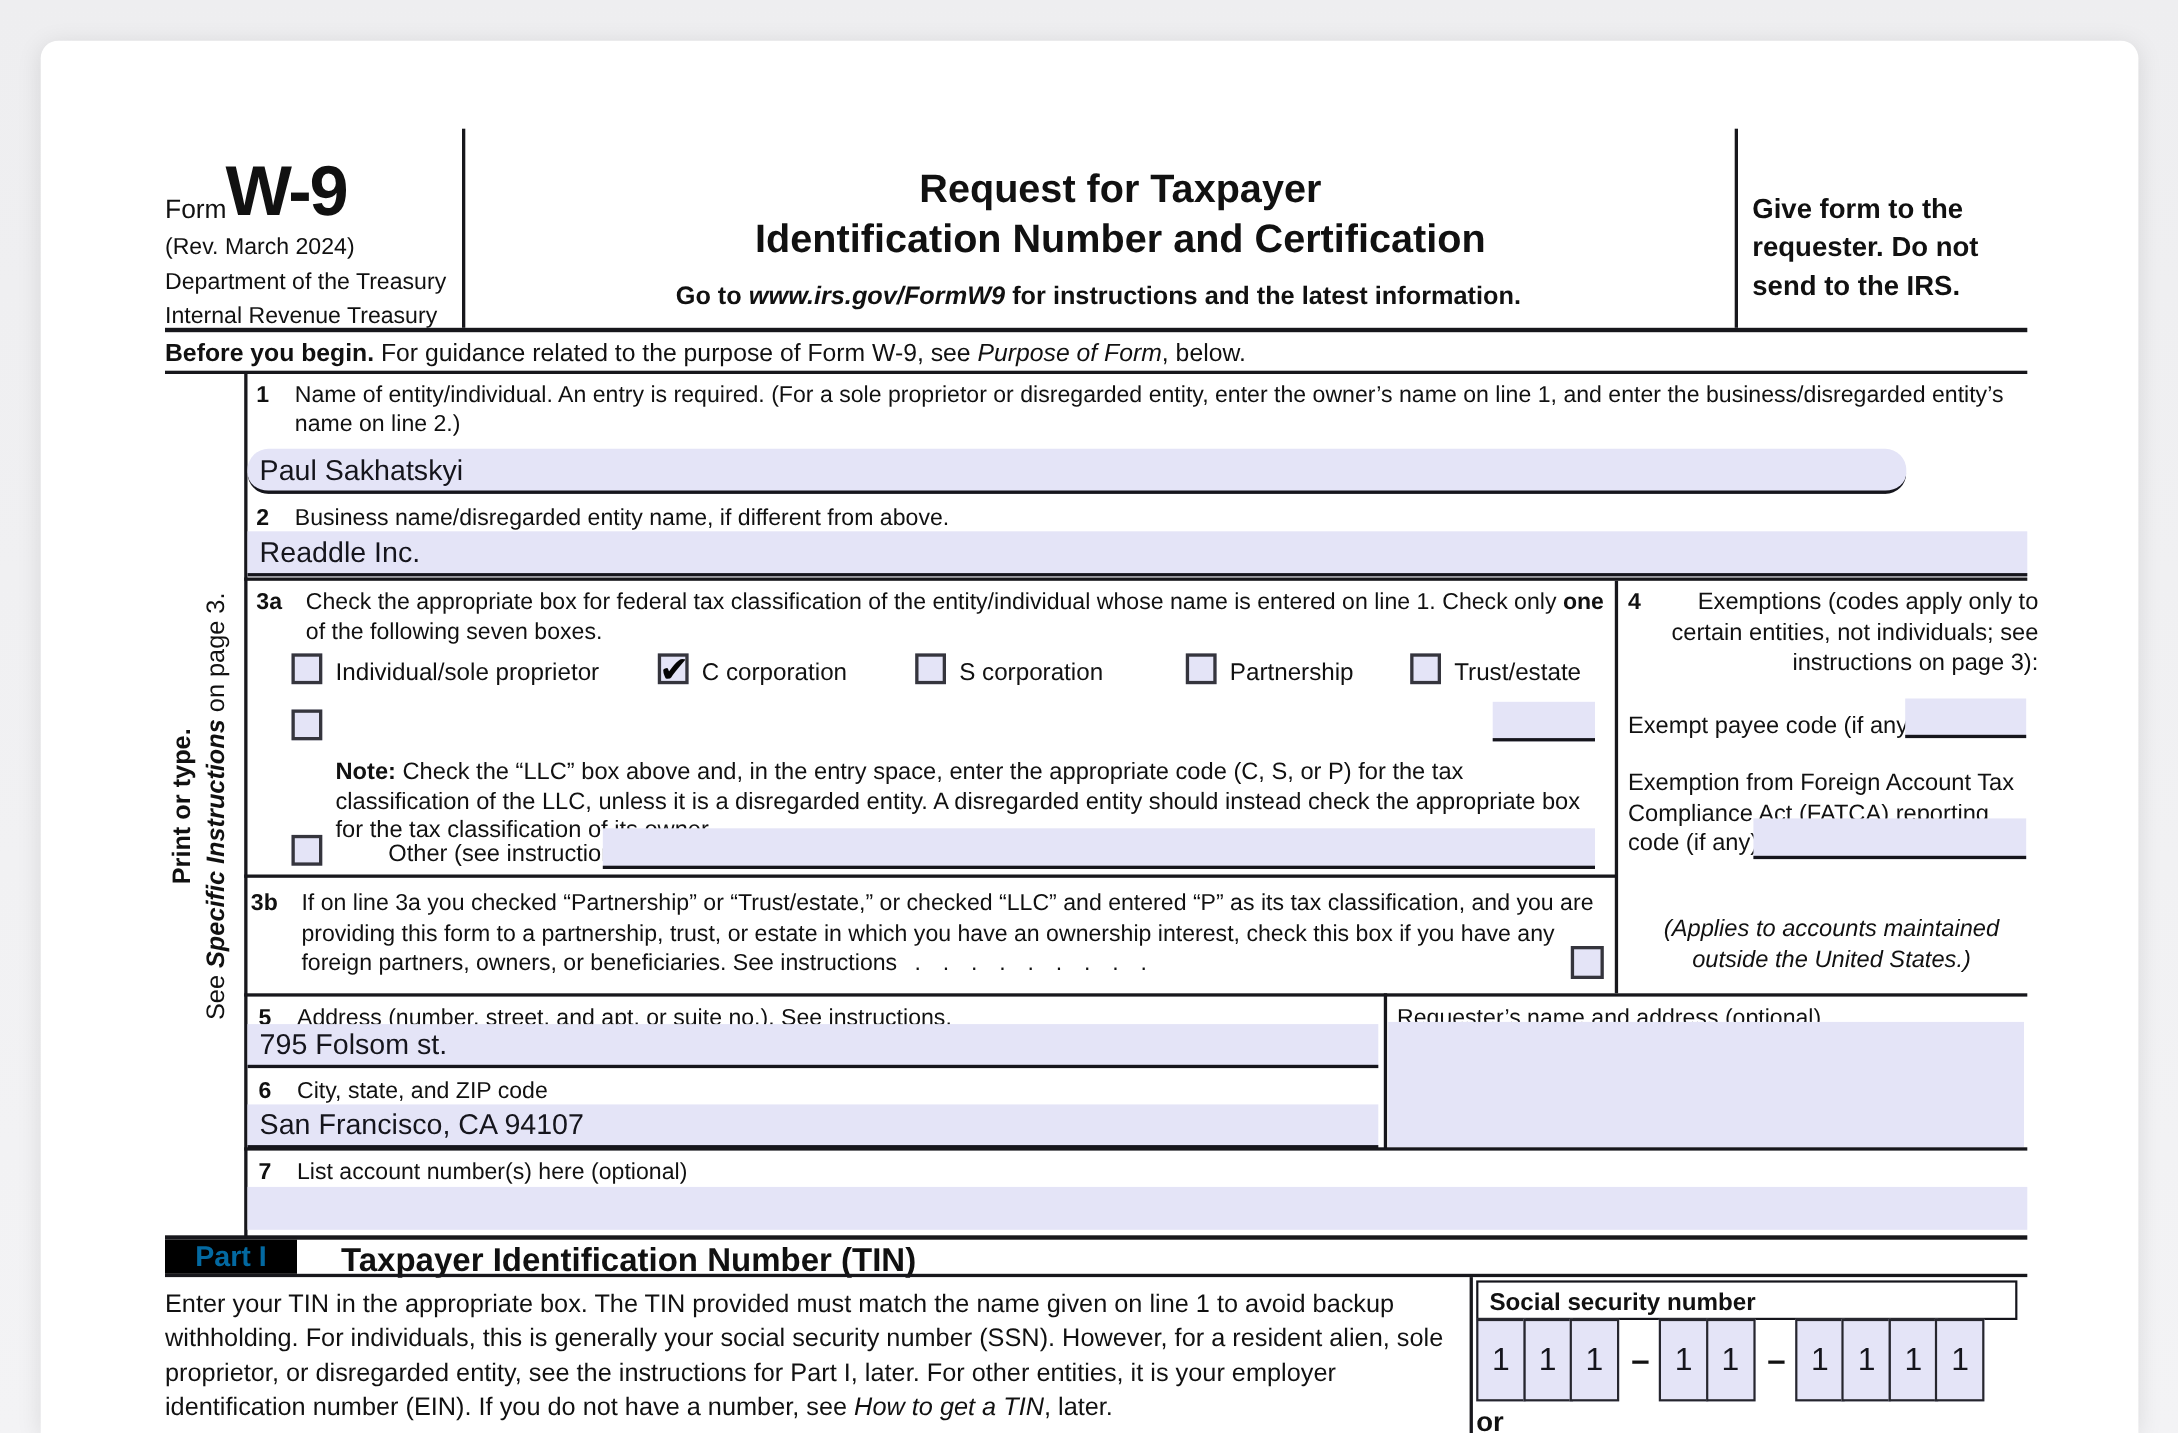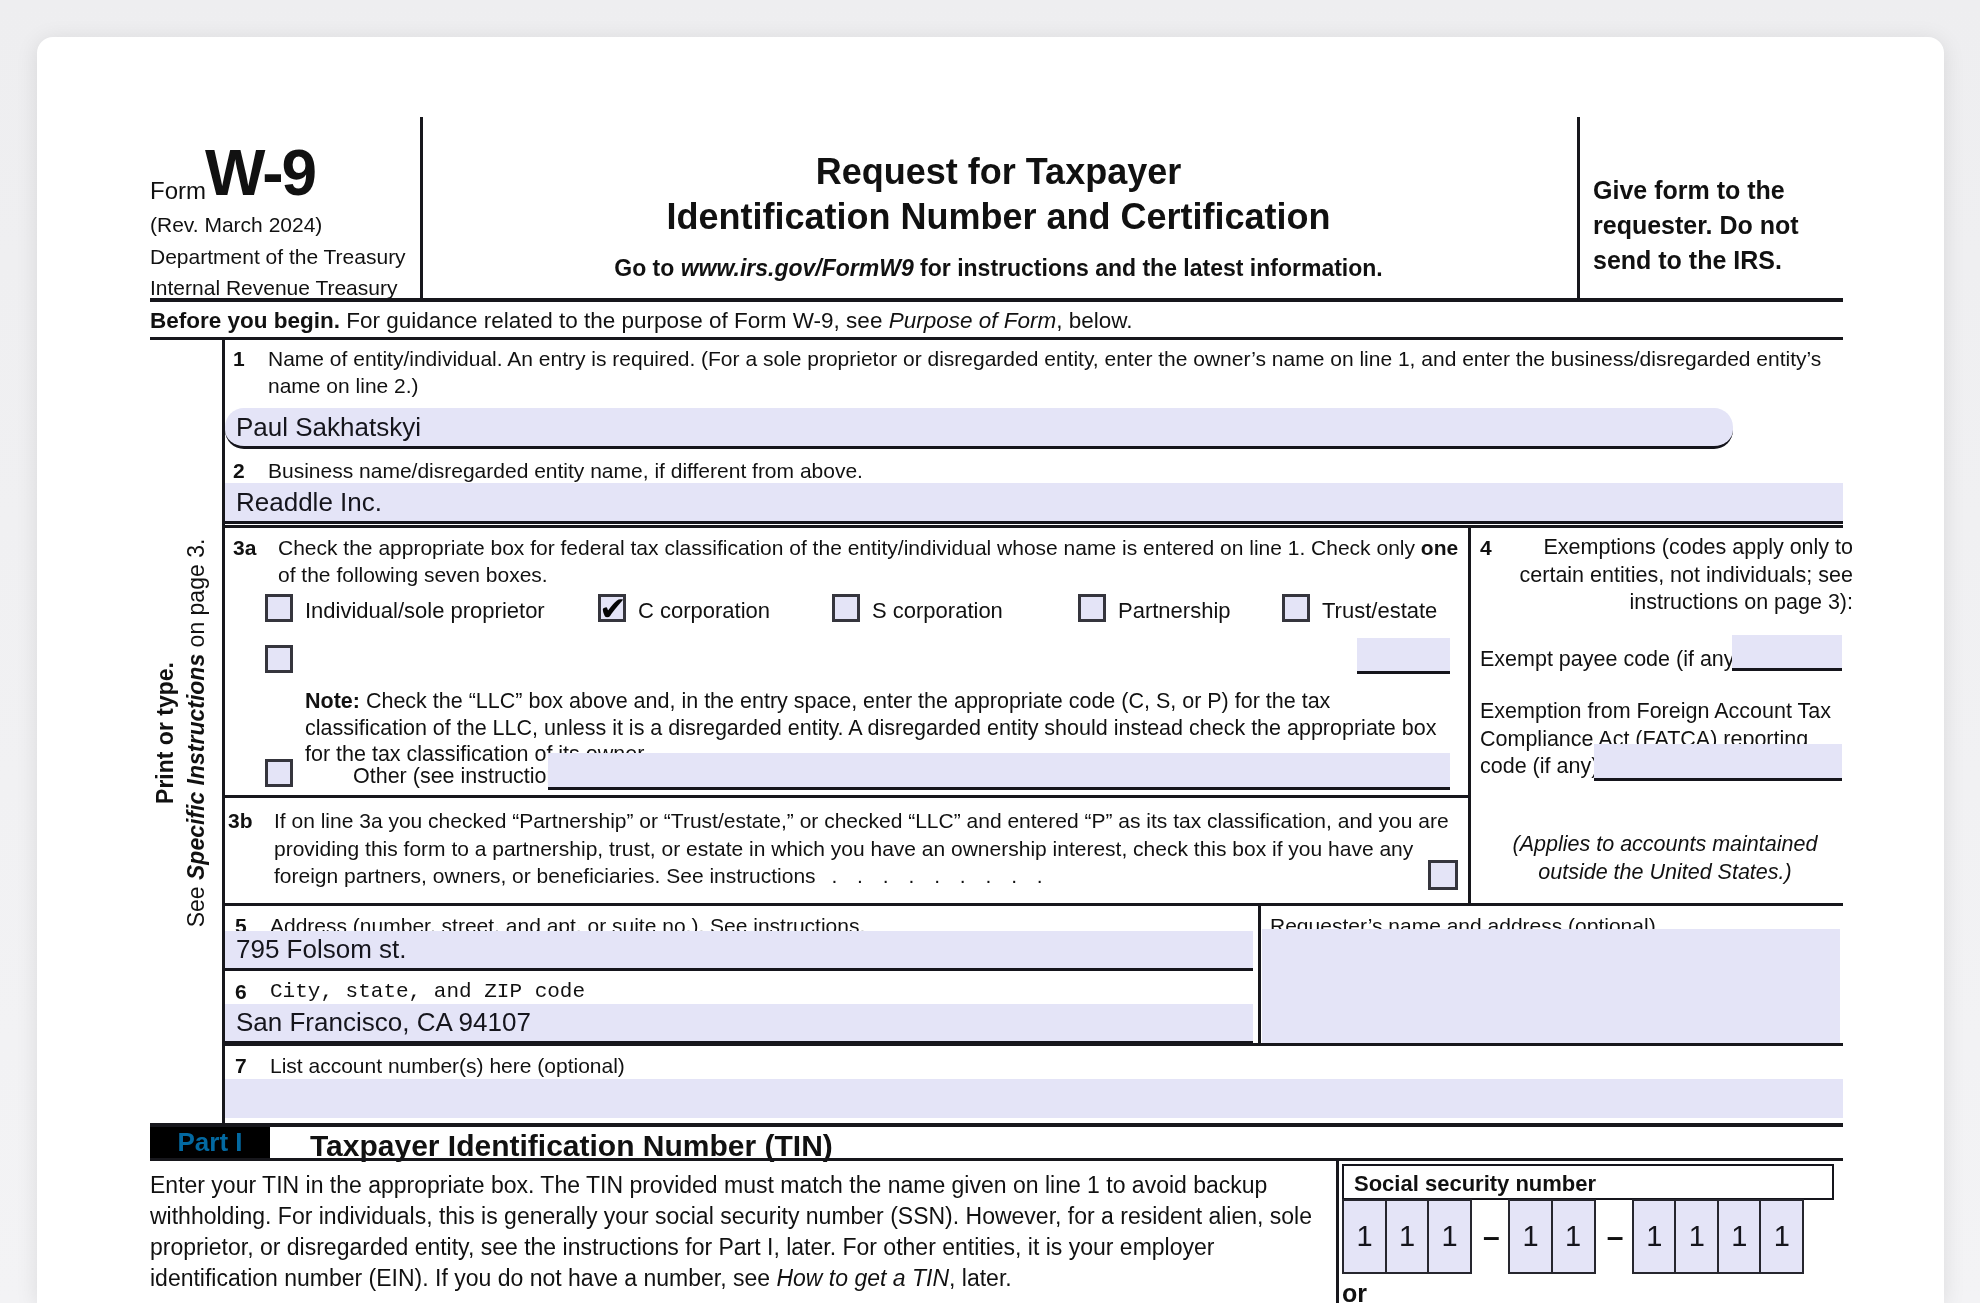--- a/index.html
+++ b/index.html
@@ -63,21 +63,21 @@
 <div class="page">
 
   <div class="t" style="left:113px;top:138px;font-size:24px;">Form</div>
   <div class="t b" style="left:168px;top:95px;font-size:64px;letter-spacing:-2px;">W-9</div>
   <div class="t" style="left:113px;top:174px;font-size:21px;">(Rev. March 2024)</div>
   <div class="t" style="left:113px;top:206px;font-size:21px;">Department of the Treasury</div>
   <div class="t" style="left:113px;top:237px;font-size:21px;">Internal Revenue Treasury</div>
 
   <div class="vline" style="left:383px;top:80px;width:3px;height:181px;"></div>
 
-  <div class="t b" style="left:383px;top:112px;width:1157px;font-size:36px;text-align:center;line-height:45px;">
+  <div class="t b" style="left:383px;top:112px;width:1157px;font-size:36px;text-align:center;line-height:45px;padding-left:20px;">
     <span>Request for Taxpayer</span><br>
     <span>Identification Number and Certification</span>
   </div>
   <div class="t b" style="left:383px;top:217px;width:1157px;font-size:23px;text-align:center;">
     <span>Go to </span><span class="i">www.irs.gov/FormW9</span><span> for instructions and the latest information.</span>
   </div>
 
   <div class="vline" style="left:1540px;top:80px;width:3px;height:181px;"></div>
   <div class="t b" style="left:1556px;top:136px;width:250px;font-size:25px;line-height:35px;">Give form to the requester. Do not send to the IRS.</div>
 
@@ -174,21 +174,21 @@
   <div class="field" style="left:188px;top:894px;width:1028px;height:40px;">
     <span class="fv">795 Folsom st.</span>
   </div>
 
   <div class="vline" style="left:1221px;top:866px;width:2.5px;height:142px;"></div>
   <div class="block-field" style="left:1225px;top:892px;width:578px;height:114px;">
     <span class="fv"></span>
   </div>
 
   <div class="t b" style="left:198px;top:941px;font-size:21px;">6</div>
-  <div class="t" style="left:233px;top:941px;width:960px;font-size:21px;font-family:Liberation Mono, monospace;">City, state, and ZIP code</div>
+  <div class="t" style="left:233px;top:941px;width:960px;font-size:21px;">City, state, and ZIP code</div>
   <div class="field" style="left:188px;top:967px;width:1028px;height:40px;">
     <span class="fv">San Francisco, CA 94107</span>
   </div>
 
   <div class="hline" style="left:185px;top:1006px;width:1621px;height:3px;"></div>
 
   <div class="t b" style="left:198px;top:1015px;font-size:21px;">7</div>
   <div class="t" style="left:233px;top:1015px;width:1400px;font-size:21px;">List account number(s) here (optional)</div>
   <div class="block-field" style="left:188px;top:1042px;width:1618px;height:39px;">
     <span class="fv"></span>

